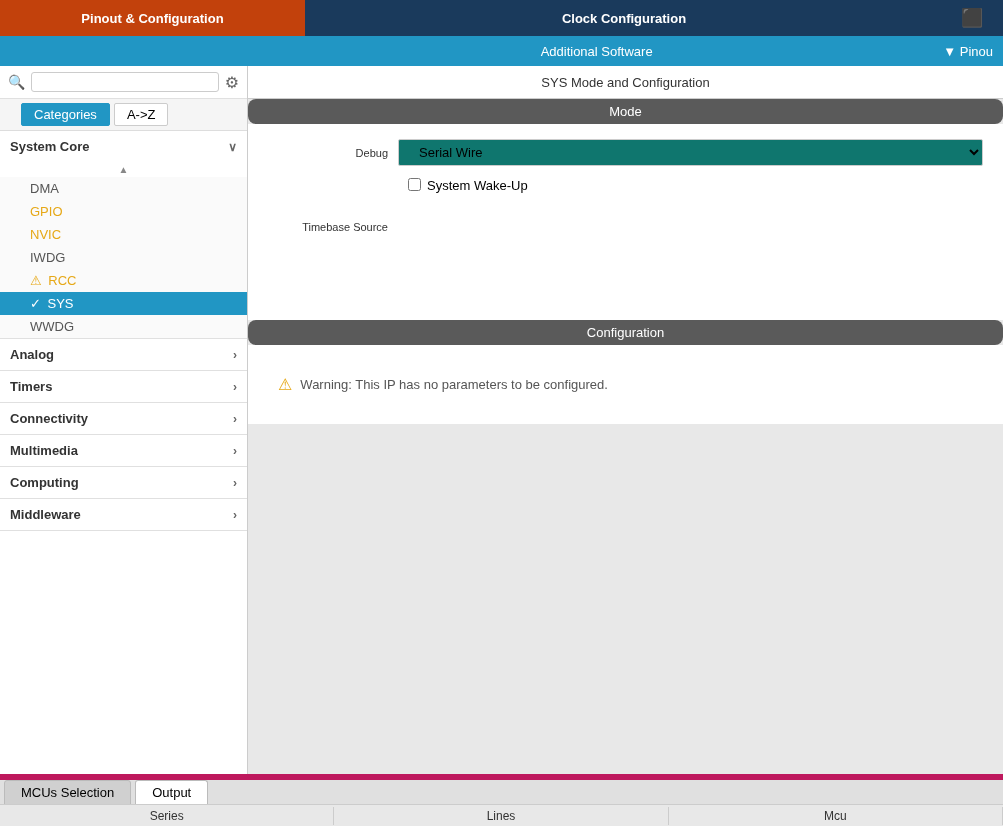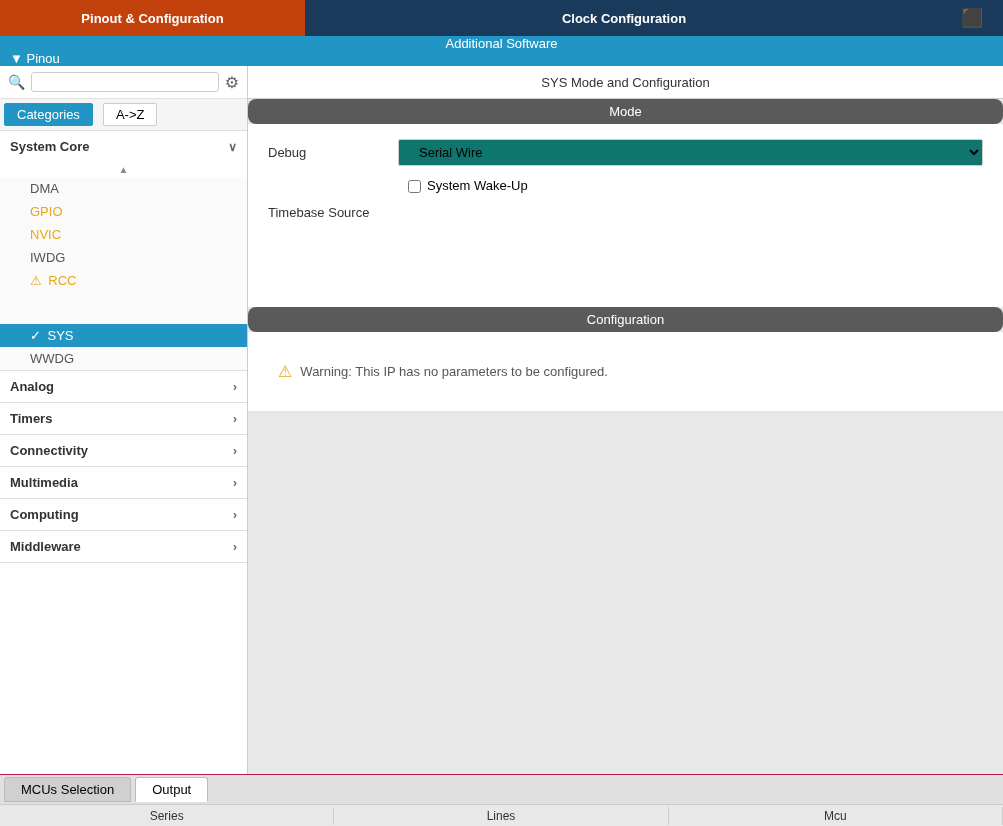--- a/index.html
+++ b/index.html
@@ -39,21 +39,20 @@
       align-items: center;
       justify-content: center;
       width: 60px;
     }
 
     
     .second-header {
       display: flex;
       height: 30px;
       background: #2196c4;
-      flex-direction: column;
     }
     .second-header .spacer {
       width: 260px;
       background: #2196c4;
     }
     .second-header .additional-software {
       flex: 1;
       display: flex;
       align-items: center;
       justify-content: center;
@@ -104,22 +103,22 @@
       border-radius: 3px;
     }
     .sidebar-gear-icon {
       color: #666;
       font-size: 16px;
       cursor: pointer;
     }
 
     .sidebar-tabs {
       display: flex;
-      padding: 4px 4px;
-      gap: 10px;
+      padding: 4px 21px;
+      gap: 4px;
       background: #f5f5f5;
       border-bottom: 1px solid #ddd;
     }
     .sidebar-tab {
       padding: 3px 12px;
       border: 1px solid #ccc;
       cursor: pointer;
       font-size: 12px;
       background: white;
       border-radius: 2px;
@@ -153,21 +152,20 @@
     .category-item {
       padding: 4px 10px 4px 30px;
       cursor: pointer;
       color: #555;
       font-size: 13px;
     }
     .category-item.yellow { color: #e6a817; }
     .category-item.selected {
       background: #2196c4;
       color: white;
-      margin-top: 32px;
     }
 
     .collapse-arrow {
       text-align: center;
       padding: 2px;
       cursor: pointer;
       color: #888;
       font-size: 10px;
     }
 
@@ -201,39 +199,39 @@
       background: white;
       padding: 15px 20px;
     }
     .mode-row {
       display: flex;
       align-items: center;
       margin-bottom: 12px;
     }
     .mode-label {
       width: 130px;
-      text-align: left;
+      text-align: right;
       padding-right: 10px;
       color: #333;
-      font-size: 13px;
+      font-size: 11px;
     }
     .mode-select {
       flex: 1;
       padding: 4px 16px;
       border: 1px solid #ccc;
       border-radius: 2px;
       font-size: 13px;
       background: #0f766e;
       appearance: auto;
     }
 
     .checkbox-row {
       display: flex;
-      align-items: flex-end;
-      margin-bottom: 12px;
+      align-items: flex-start;
+      margin-bottom: 28px;
       padding-left: 140px;
     }
     .checkbox-row input[type="checkbox"] {
       margin-right: 6px;
     }
 
     .config-section {
       background: white;
       flex: 1;
       padding: 20px;
@@ -251,21 +249,21 @@
       color: #e6a817;
       font-size: 16px;
     }
 
     
     .bottom-bar {
       height: 30px;
       background: #e0e0e0;
       display: flex;
       align-items: center;
-      border-top: 1px solid #be185d;
+      border-top: 6px solid #be185d;
     }
     .bottom-tab {
       padding: 4px 16px;
       font-size: 12px;
       cursor: pointer;
       border: 1px solid #bbb;
       margin-left: 4px;
       background: #d0d0d0;
       border-radius: 3px 3px 0 0;
     }

